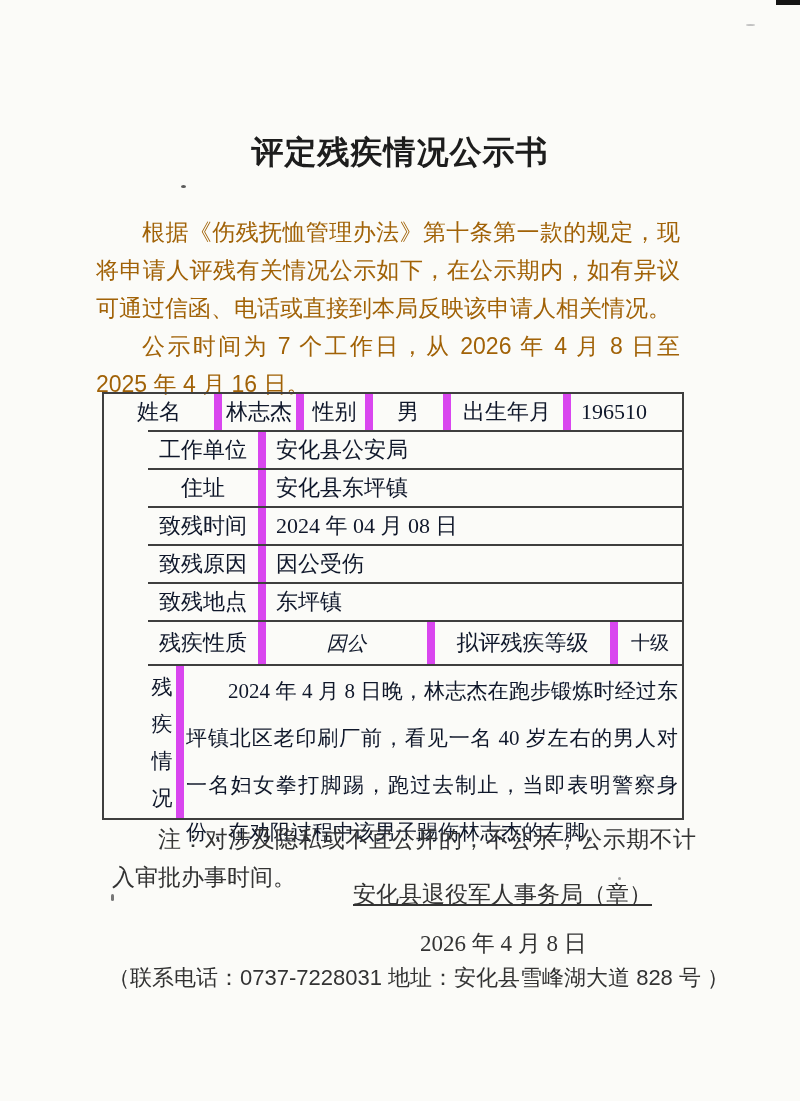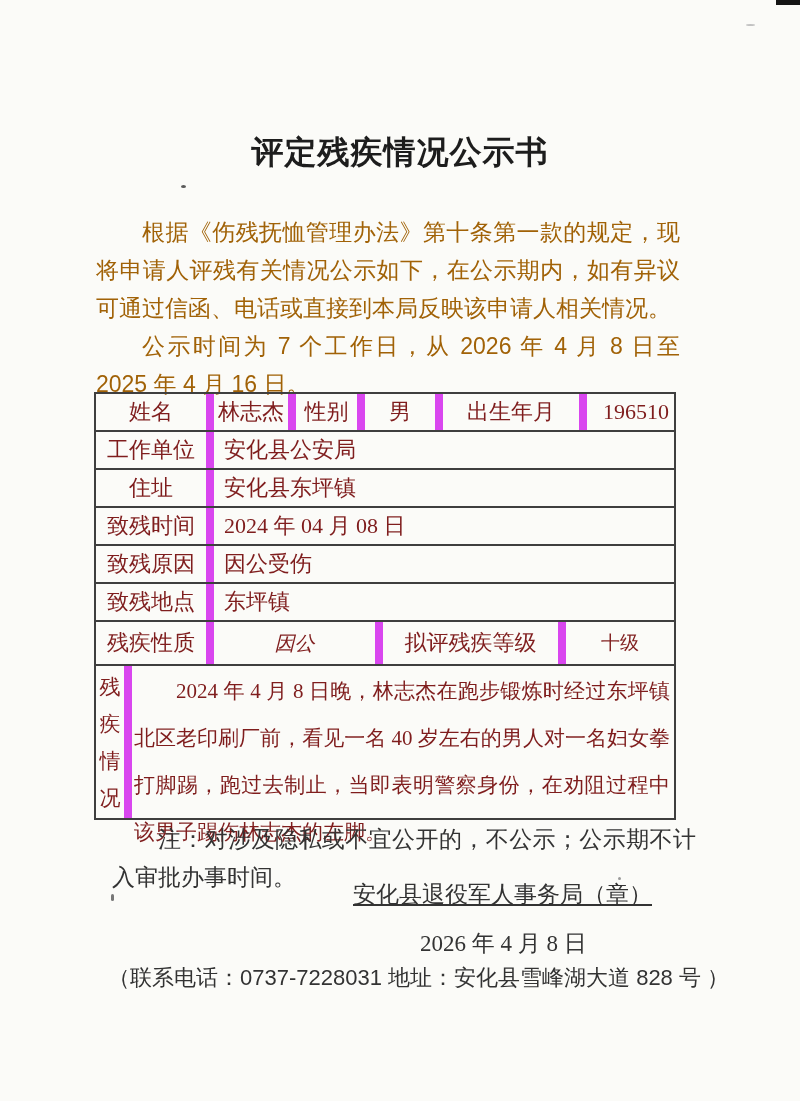--- a/index.html
+++ b/index.html
@@ -25,39 +25,39 @@
   
   .intro {
     position:absolute; top:213px; left:96px; width:584px;
     font-size:23px; line-height:38px; text-align:justify;
     color:#a16207;
   }
   .intro p { margin:0; text-indent:2em; }
 
   
   .tbl {
-    position:absolute; top:392px; left:94px; width:582px;
+    position:absolute; top:392px; left:102px; width:582px;
     border:2px solid #3f3f3f; box-sizing:border-box;
-    font-size:22px; color:#7f1d1d;
+    font-size:22px; color:#0f172a;
   }
   .trow { display:flex; align-items:stretch; }
-  .trow + .trow { border-top:2px solid #3f3f3f; }
+  .trow + .trow { border-top:2px solid #3f3f3f;margin-left:44px; }
   .tc {
     box-sizing:border-box;
     display:flex; align-items:center; justify-content:center;
     min-height:36px; padding:1px 2px;
   }
   .tc + .tc { border-left:8px solid #d946ef; }
   .tc.val { justify-content:flex-start; padding-left:10px; flex:1; }
   .w-label   { width:110px; flex:none; }
   .w-name    { width:82px;  flex:none; }
   .w-sex     { width:69px;  flex:none; }
   .w-sexval  { width:78px;  flex:none; }
-  .w-birth   { width:144px; flex:none; }
-  .w-birthval{ flex:1; justify-content:flex-start; padding-left:16px;
+  .w-birth   { width:120px; flex:none; }
+  .w-birthval{ flex:1; justify-content:flex-start; padding-left:10px;
                font-family:"Liberation Serif","DejaVu Serif",serif; }
   .row-nature .tc { min-height:42px; }
   .w-nature  { width:169px; flex:none; font-size:20px;font-style:italic; }
   .w-grade   { width:183px; flex:none; }
   .w-gradeval{ flex:1; font-size:19px;
                font-family:"Liberation Serif","DejaVu Serif",serif; }
   .serifval  { font-family:"Liberation Serif","DejaVu Serif",serif; }
 
   .row-situation { height:152px; }
   .w-vlabel {

